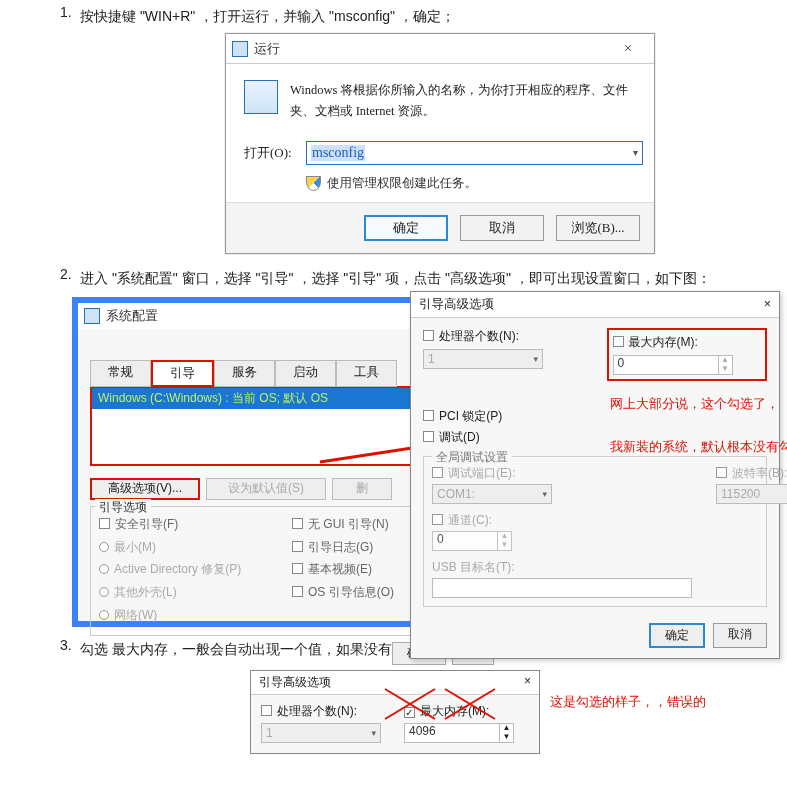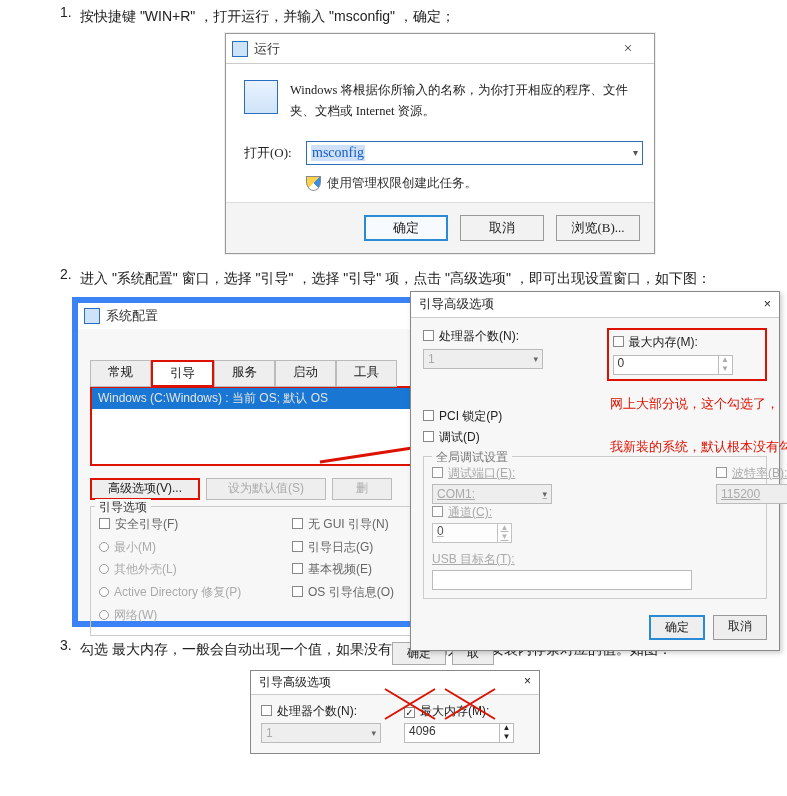--- a/index.html
+++ b/index.html
@@ -115,21 +115,21 @@
   }
   .tab.sel { background: #fff; border-bottom: 1px solid #fff; }
   .tab.boxred { border: 2px solid #d10; }
   .listbox {
     margin: 0 12px;
     border: 1px solid #bbb;
     height: 80px;
     background: #fff;
   }
   .listbox .selrow {
-    background: #1976d2; color: #e5e5e5;
+    background: #1976d2; color: #bef264;
     font-size: 12px; padding: 2px 6px;
   }
   .boxred { border: 2px solid #d10 !important; }
   .rowbtns { display: flex; gap: 6px; margin: 12px 12px 6px 12px; }
   .wbtn {
     height: 22px;
     border: 1px solid #bbb; background: #eee;
     font-size: 12px;
     display: inline-flex; align-items: center; justify-content: center;
   }
@@ -170,21 +170,21 @@
   .advcol { flex:1 1 50%; }
   .numbox {
     display:flex; border:1px solid #bbb; height:20px; width:120px; background:#fff;
   }
   .numbox .val { flex:1 1 auto; padding:0 4px; color:#333;}
   .numbox .spn { width:14px; border-left:1px solid #bbb; font-size:8px; display:flex; flex-direction:column;}
   .numbox .spn div{flex:1; text-align:center; line-height:1;}
   .disabled { color:#aaa !important; }
   .disabled .cb, .disabled .rb, .disabled .numbox { filter: grayscale(0.5); opacity:0.85;}
   .groupbox {
-    border:1px solid #ccc; padding:8px 8px 8px 8px; margin-top:10px; position:relative;text-decoration:underline;
+    border:1px solid #ccc; padding:8px 8px 8px 8px; margin-top:10px; position:relative;
   }
   .groupbox .legend{position:absolute; top:-8px; left:8px; background:#f7f7f7; padding:0 4px; font-size:12px; color:#777;}
   .sel2 {
     border:1px solid #bbb; height:20px; width:120px; background:#eee;
     display:flex; align-items:center; padding:0 4px; font-size:12px;
   }
   .sel2 .dd{margin-left:auto; font-size:9px; color:#666;}
   .advbtns { display:flex; justify-content:flex-end; gap:8px; padding:8px 12px 10px 0;}
   .advbtns .b{border:1px solid #999; background:#eee; padding:2px 14px; font-size:12px;}
   .advbtns .b.hl{border:2px solid #2a8ad6;}
@@ -279,22 +279,22 @@
         <div class="wbtn boxred" style="width:110px;">高级选项(V)...</div>
         <div class="wbtn disabled" style="width:120px; color:#bbb;text-align:center;">设为默认值(S)</div>
         <div class="wbtn disabled" style="width:60px; color:#bbb;">删</div>
       </div>
       <div class="fieldset">
         <div class="legend">引导选项</div>
         <div class="frow">
           <div class="fcol">
             <div><span class="cb"></span><span>安全引导(F)</span></div>
             <div class="disabled"><span class="rb"></span><span>最小(M)</span></div>
+            <div class="disabled"><span class="rb"></span><span>Active Directory 修复(P)</span></div>
             <div class="disabled"><span class="rb"></span><span>其他外壳(L)</span></div>
-            <div class="disabled"><span class="rb"></span><span>Active Directory 修复(P)</span></div>
             <div class="disabled"><span class="rb"></span><span>网络(W)</span></div>
           </div>
           <div class="fcol">
             <div><span class="cb"></span><span>无 GUI 引导(N)</span></div>
             <div><span class="cb"></span><span>引导日志(G)</span></div>
             <div><span class="cb"></span><span>基本视频(E)</span></div>
             <div><span class="cb"></span><span>OS 引导信息(O)</span></div>
           </div>
         </div>
       </div>
@@ -340,21 +340,21 @@
         </div>
         <div class="groupbox disabled">
           <div class="legend">全局调试设置</div>
           <div class="advgrid">
             <div class="advcol">
               <div><span class="cb"></span><span>调试端口(E):</span></div>
               <div class="sel2" style="margin-top:2px;">
                   <span>COM1:</span>
                   <span class="dd">▾</span>
                 </div>
-              <div style=""><span class="cb"></span><span>通道(C):</span></div>
+              <div style="margin-top:8px;"><span class="cb"></span><span>通道(C):</span></div>
               <div class="numbox" style="margin-top:2px; width:80px;">
                 <span class="val">0</span>
                 <span class="spn">
                     <div>▲</div>
                     <div>▼</div>
                   </span>
               </div>
               <div style="margin-top:8px;">USB 目标名(T):</div>
               <div class="sel2" style="margin-top:2px; width:260px; background:#fff;"></div>
             </div>
@@ -409,15 +409,16 @@
       </div>
     </div>
 
     <svg class="strike" style="left:290px; top:14px;" viewBox="0 0 60 40">
       <path d="M5 5 L55 35 M55 5 L5 35" stroke="#d10" stroke-width="2" fill="none"></path>
     </svg>
     <svg class="strike" style="left:350px; top:14px;" viewBox="0 0 60 40">
       <path d="M5 5 L55 35 M55 5 L5 35" stroke="#d10" stroke-width="2" fill="none"></path>
     </svg>
 
+    <div class="redtxt annot3">这是勾选的样子，，错误的</div>
   </div>
 
 </div>
 
 </body></html>

